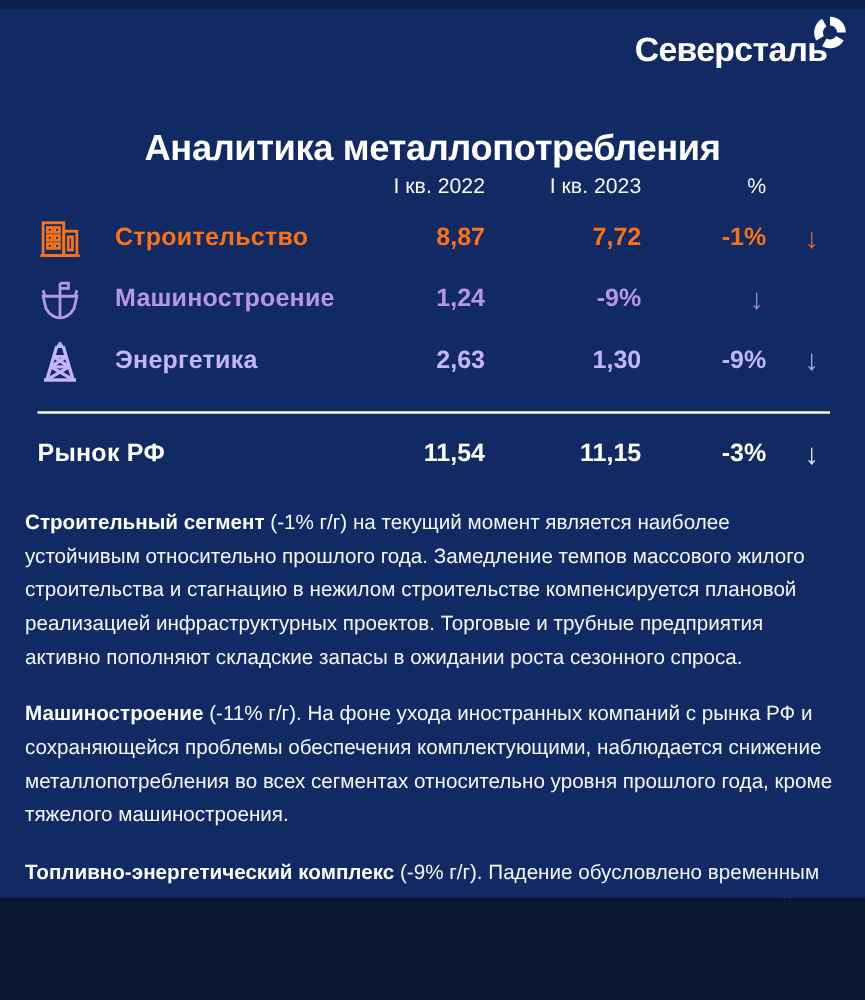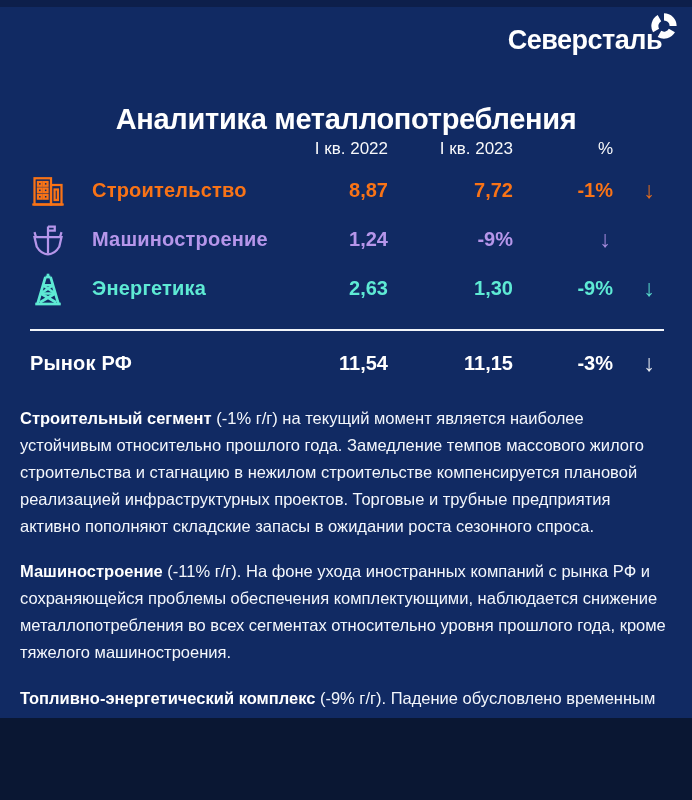--- a/index.html
+++ b/index.html
@@ -119,21 +119,21 @@
           <path d="M3 10 H21 L19.5 16.5 Q16.5 21.5 12 21.5 Q7.5 21.5 4.5 16.5 Z"></path>
           <path d="M12 10 V21"></path>
         </svg>
       </span>
       <span class="t-label">Машиностроение</span>
       <span class="t-num">1,24</span>
       <span class="t-num">-9%</span>
       <span class="t-arrow">↓</span>
     </div>
 
-    <div class="t-grid t-row" style="color: #5eead4;">
+    <div class="t-grid t-row" style="color: #c4b5fd;">
       <span class="t-icon">
         <svg viewBox="0 0 24 24" fill="none" stroke="currentColor" stroke-width="1.8">
           <path d="M12 4 V1.8"></path>
           <path d="M10.3 4 H13.7"></path>
           <path d="M5 22 L10.3 4 M19 22 L13.7 4"></path>
           <path d="M8.6 9.5 H15.4 M7.2 15 H16.8"></path>
           <path d="M8.6 9.5 L16.8 15 M15.4 9.5 L7.2 15 M7.2 15 L17.5 21 M16.8 15 L6.5 21"></path>
           <path d="M3.5 22 H20.5"></path>
         </svg>
       </span>

